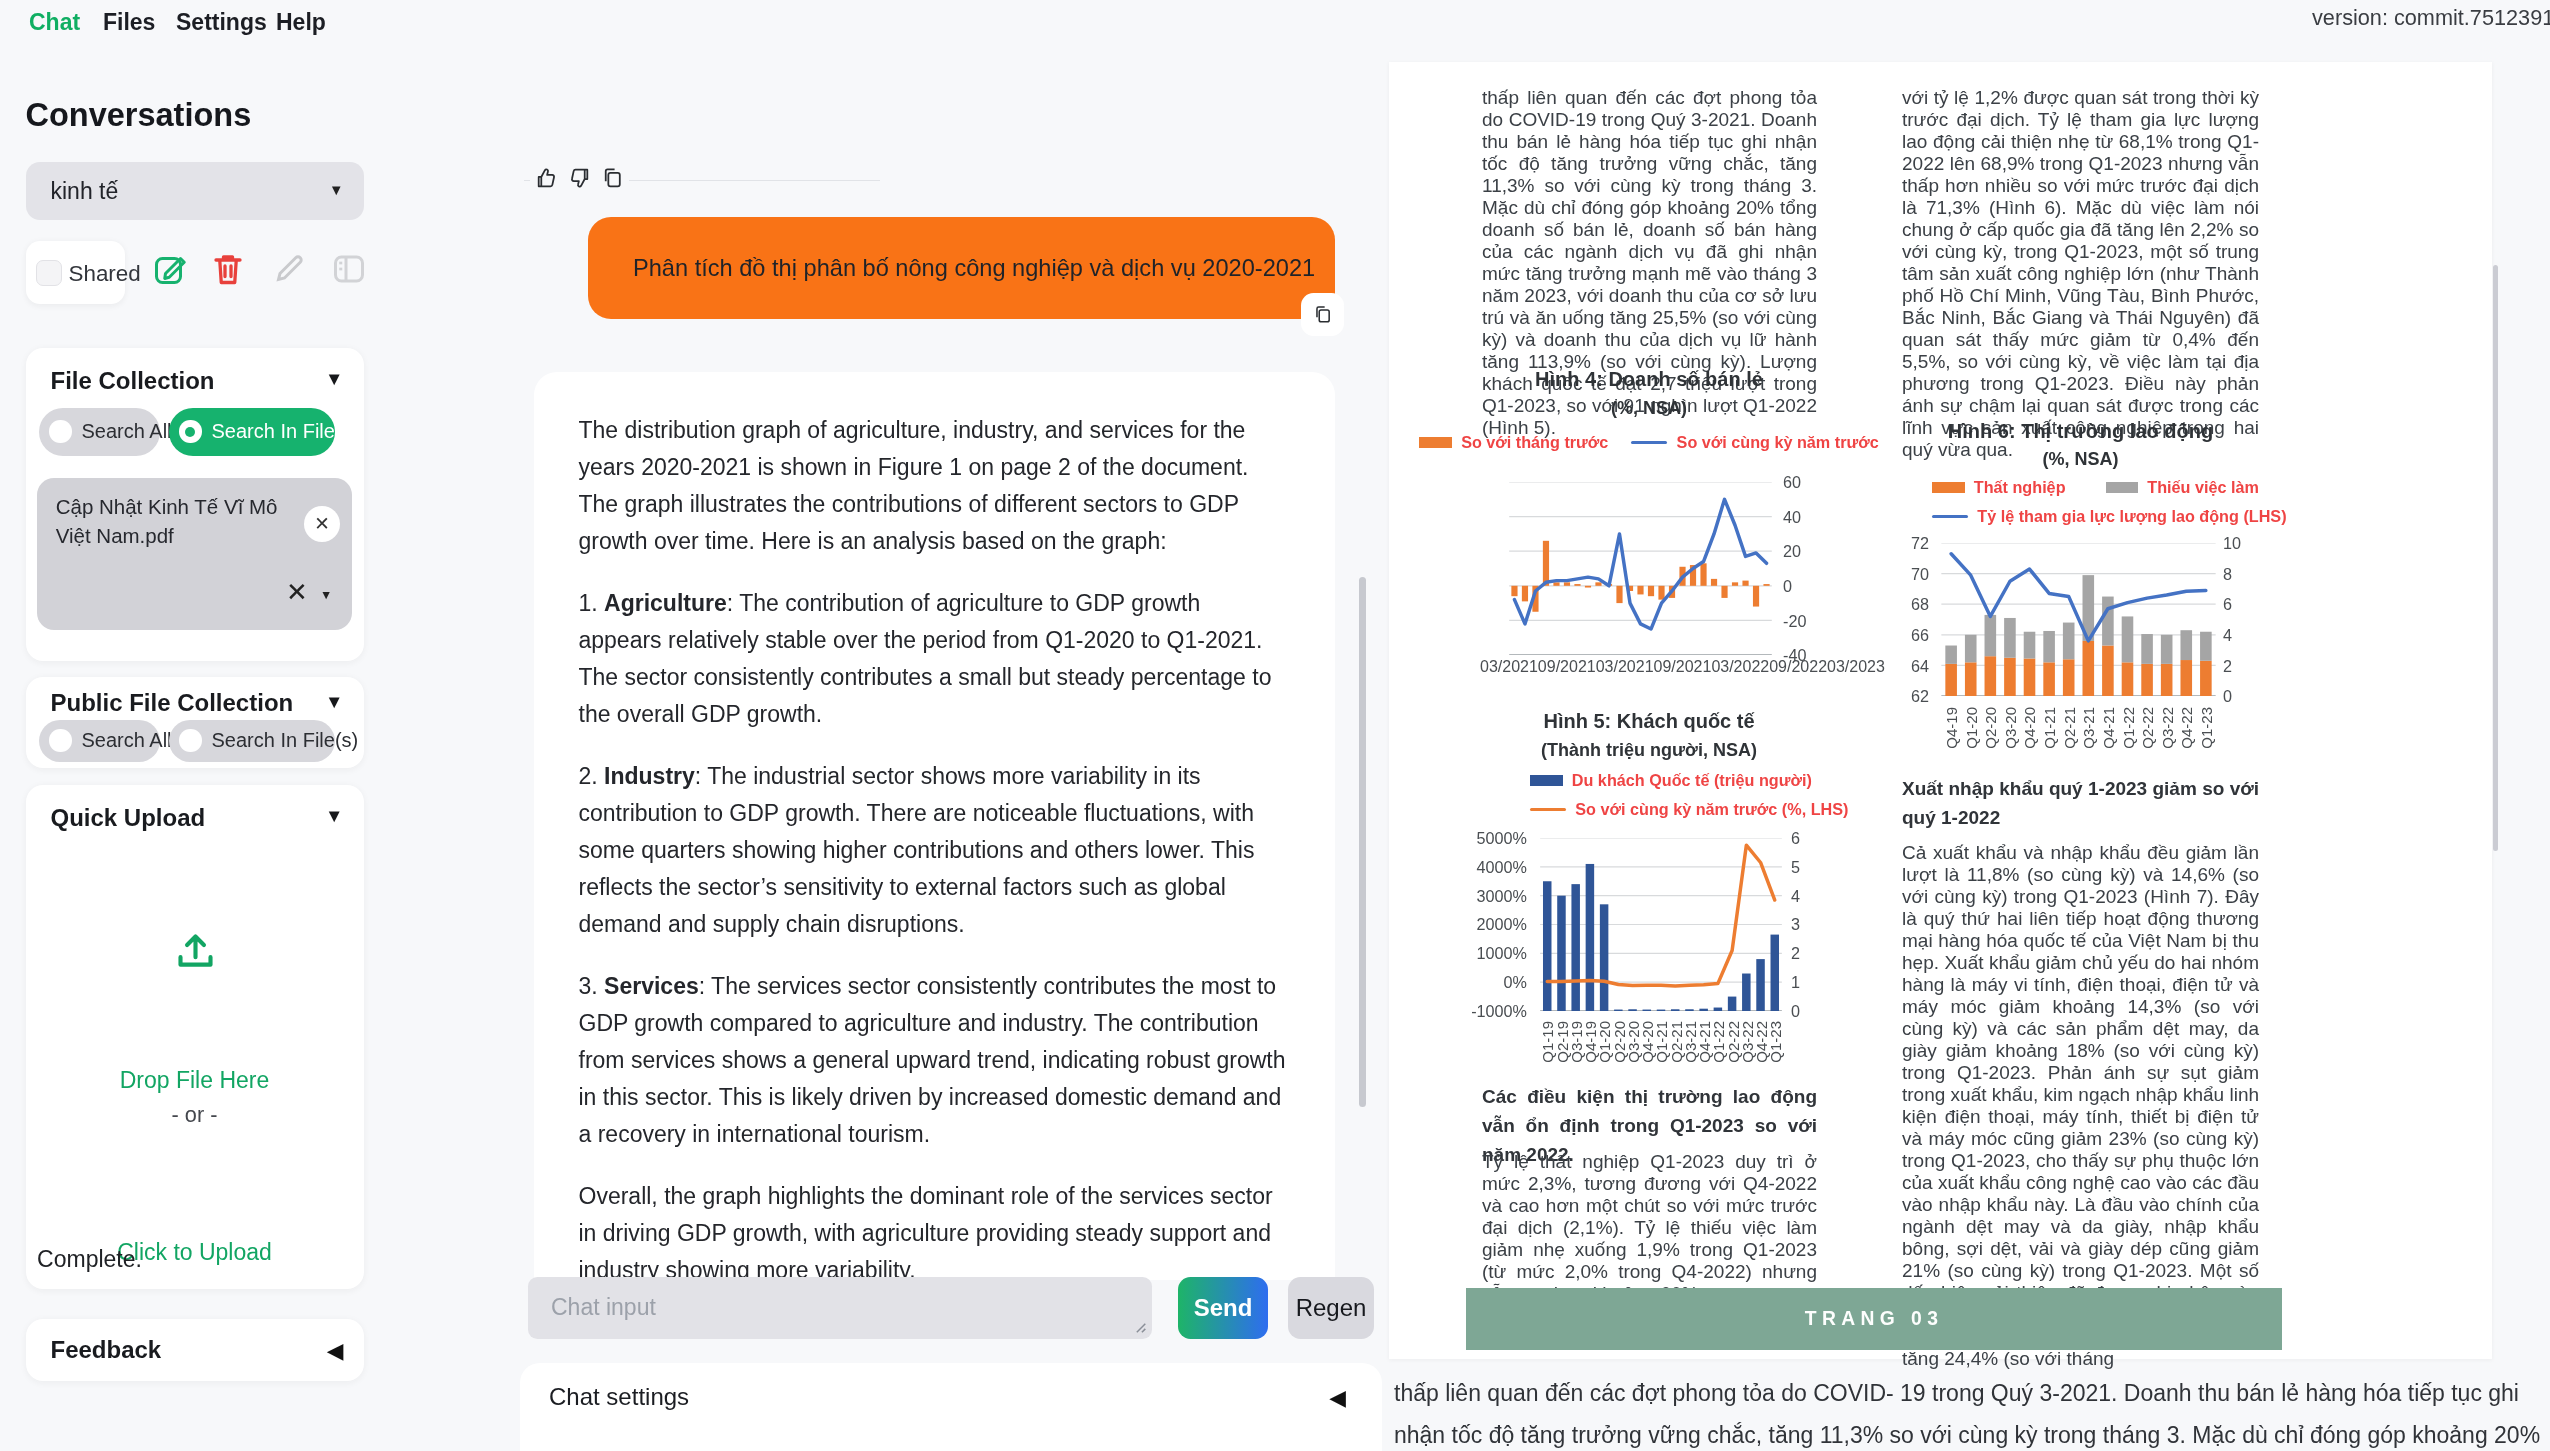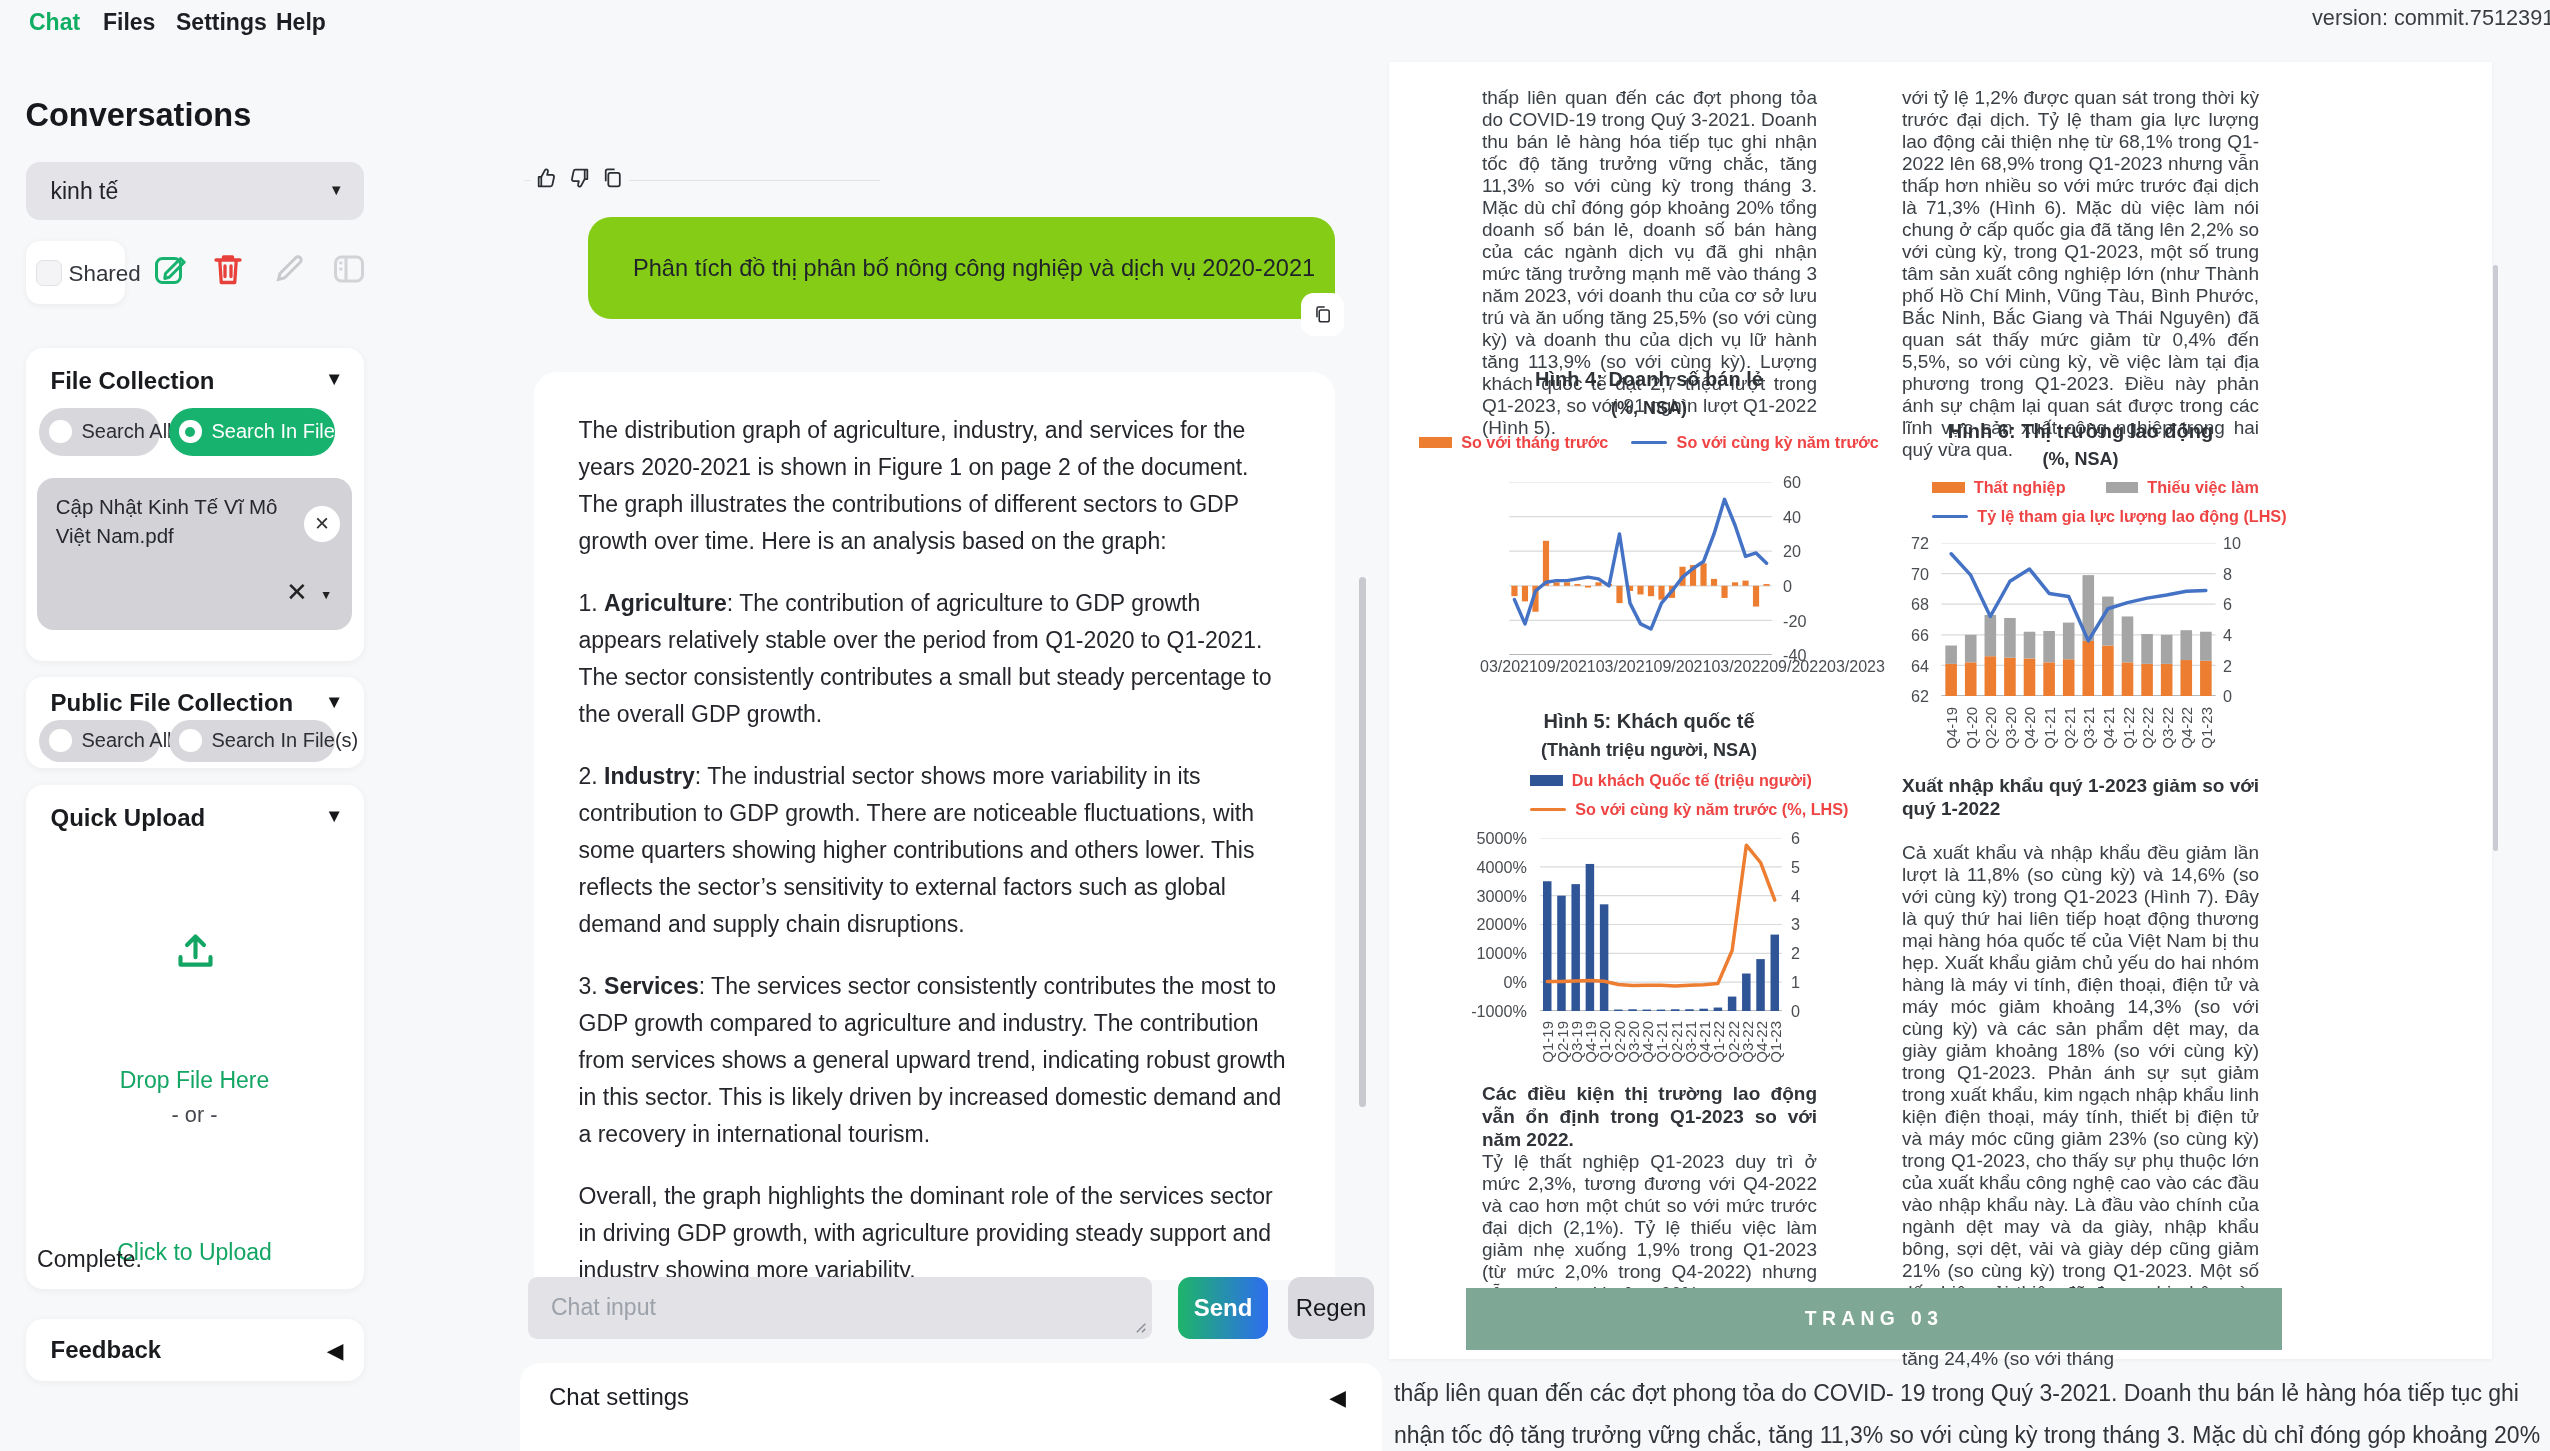--- a/index.html
+++ b/index.html
@@ -43,21 +43,21 @@
   .green-txt{color:#12a563;}
   
   #chat-scroll{position:absolute;left:518px;top:62px;width:851px;height:1218px;overflow:hidden;}
   .bubble{position:absolute;background:#fff;border-radius:23px;}
   #bub-prev{left:15.5px;top:-58px;width:801px;height:174px;padding:0;}
   #bub-prev .ln{margin-left:43px;font-size:23px;line-height:43px;color:#26282c;}
   #bub-prev .ln:first-child{margin-top:76px;}
   #tools-line{position:absolute;left:6.2px;top:118px;width:356px;border-top:1.5px solid #e1e3e7;}
   #tools{position:absolute;left:11.6px;top:103px;display:flex;gap:7.7px;background:#f7f8fa;padding:0 4.6px;}
   #tools svg{cursor:pointer;}
-  #bub-user{left:70px;top:155px;width:747px;height:102px;background:#84cc16;}
+  #bub-user{left:70px;top:155px;width:747px;height:102px;background:#f97316;}
   #bub-user .txt{position:absolute;left:45px;top:0;line-height:102px;font-size:23.6px;color:#1f2329;}
   #copy-chip{position:absolute;left:783px;top:231px;width:43px;height:43px;background:#fff;border-radius:12.4px;
              display:flex;align-items:center;justify-content:center;cursor:pointer;}
   #bub-main{left:15.5px;top:310px;width:801px;height:975px;padding:40px 45px;box-sizing:border-box;}
   #bub-main .p{font-size:23px;line-height:37px;color:#24262b;margin:0 0 25px 0;}
   #chat-sb{position:absolute;left:841px;top:515px;width:7px;height:530px;background:#c7c9cf;border-radius:3.9px;cursor:pointer;}
   #chat-input{position:absolute;left:528px;top:1277px;width:624px;height:62px;background:#e2e2e7;border-radius:9.3px;cursor:text;}
   #chat-input .ph{position:absolute;left:23px;top:17px;font-size:23px;color:#9ca1aa;}
   #send-btn{position:absolute;left:1178px;top:1277px;width:90px;height:62px;border:none;border-radius:12.4px;
             background:linear-gradient(90deg,#1eb468,#2e6df0);color:#fff;font-size:24px;font-weight:600;cursor:pointer;
@@ -65,21 +65,21 @@
   #regen-btn{position:absolute;left:1288px;top:1277px;width:86px;height:62px;border:none;border-radius:12.4px;
             background:#d9d9df;color:#17191e;font-size:24px;cursor:pointer;font-family:"Liberation Sans",sans-serif;}
   #chat-settings{position:absolute;left:520px;top:1363px;width:862px;height:124px;background:#fff;border-radius:20px;}
   #chat-settings .lbl{position:absolute;left:29px;top:20px;font-size:24px;color:#1b1d22;}
   #chat-settings .tri{position:absolute;right:36px;top:21.7px;font-size:21.7px;color:#111;}
   .tri-l{font-size:21.7px;color:#111;}
   
   #pdf-page{position:absolute;left:1389px;top:62px;width:1103px;height:1297px;background:#fff;
             box-shadow:0 0.8px 4.6px rgba(30,35,40,.05);}
   .pcol{position:absolute;font-size:19px;line-height:22px;color:#3b4046;text-align:justify;}
-  .phead{position:absolute;font-size:19px;line-height:23px;color:#303439;font-weight:700;text-align:justify;}
+  .phead{position:absolute;font-size:19px;line-height:29px;color:#303439;font-weight:700;text-align:justify;}
   .fig-title{position:absolute;text-align:center;font-size:20px;font-weight:700;color:#2f3337;}
   .fig-sub{position:absolute;text-align:center;font-size:18px;font-weight:700;color:#2f3337;}
   .legend-item{display:flex;align-items:center;gap:9.3px;}
   .legend-item .lab{font-size:16.2px;font-weight:600;color:#ef4444;white-space:nowrap;}
   .ticklab{position:absolute;font-size:16.2px;color:#4a4e52;}
   .xlab{position:absolute;font-size:16px;color:#4a4e52;}
   #page-footer{position:absolute;left:77px;top:1226px;width:816px;height:62px;background:#7ea795;
                color:#fdfefd;font-size:19.3px;font-weight:700;letter-spacing:5.4px;text-align:center;line-height:62px;}
   .below-ln{position:absolute;left:1394px;font-size:23px;color:#303338;white-space:nowrap;}
   #doc-sb{position:absolute;left:2493px;top:265px;width:5.4px;height:586px;background:#cbccd3;border-radius:3.1px;cursor:pointer;}

